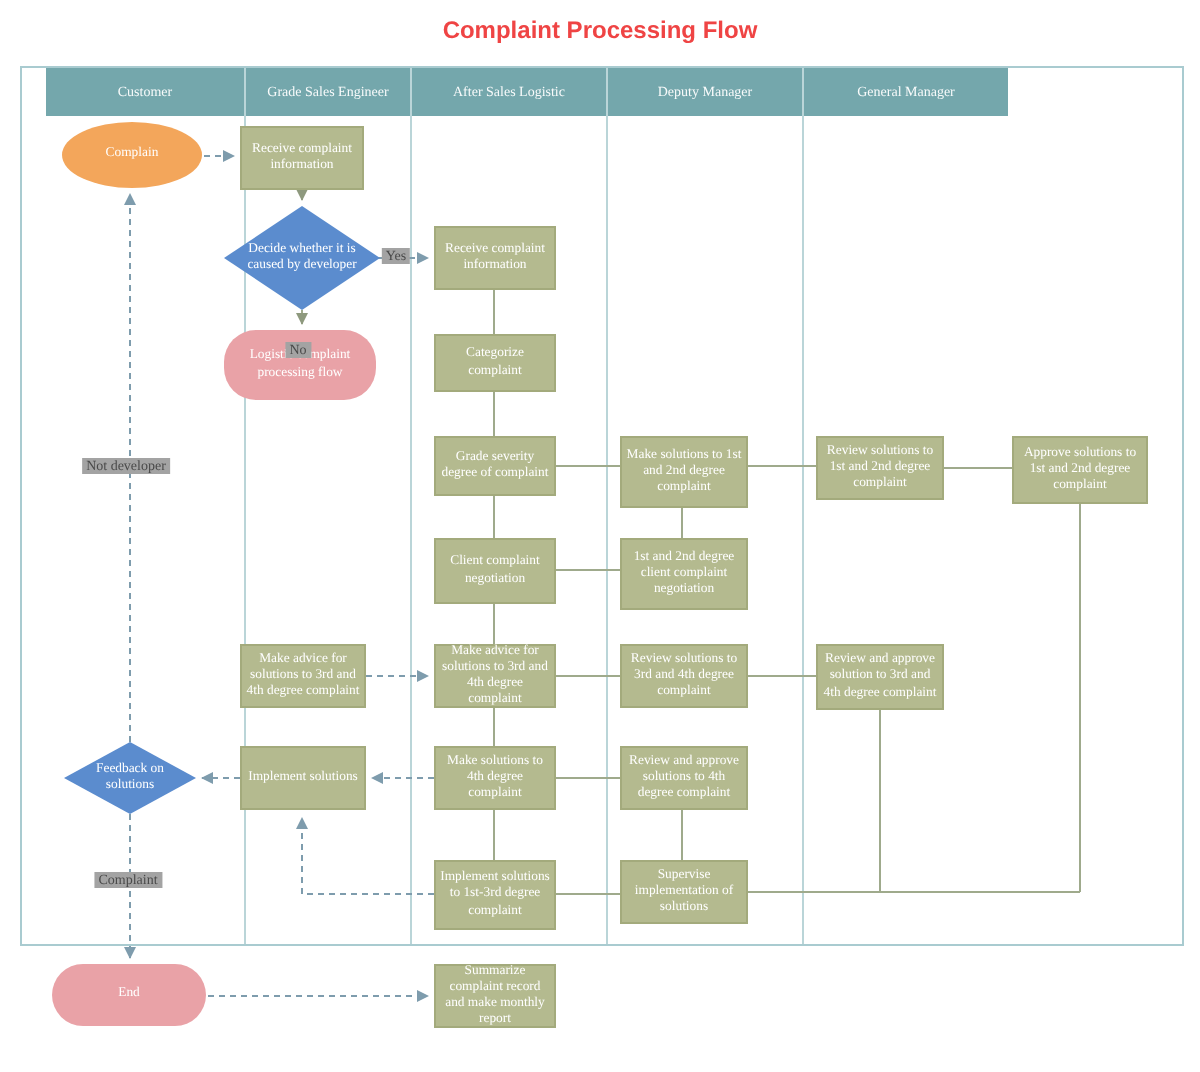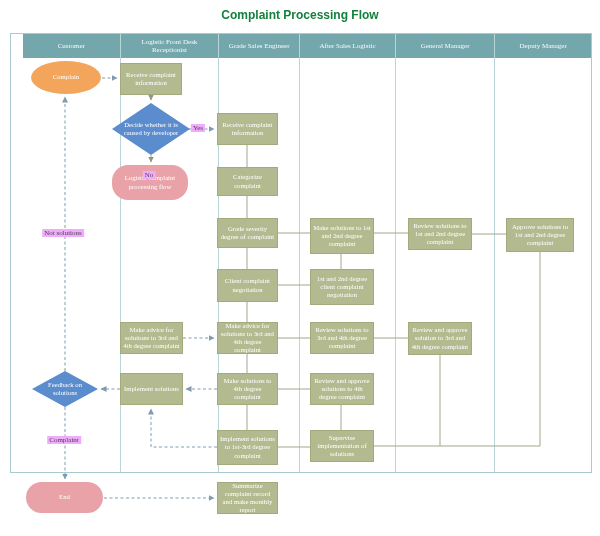--- a/index.html
+++ b/index.html
@@ -1,65 +1,62 @@
 <!DOCTYPE html>
 <html><head>
 <meta charset="utf-8">
 <style>
   html,body{margin:0;padding:0;background:#ffffff;}
   .stage{position:relative;width:600px;height:536px;background:#ffffff;overflow:hidden;
          font-family:"Liberation Serif", serif;}
   .title{position:absolute;left:0;top:8px;width:600px;text-align:center;
-         font-family:"Liberation Sans", sans-serif;font-weight:bold;font-size:12px;color:#15803d;}
+         font-family:"Liberation Sans", sans-serif;font-weight:bold;font-size:12px;color:#ef4444;}
   
   .board{position:absolute;left:10px;top:33px;width:582px;height:440px;
          border:1px solid #A9CBD0;box-sizing:border-box;display:flex;padding-left:12px;}
   .lane{height:100%;box-sizing:border-box;border-right:1px solid #BAD5D8;}
   .lane:last-child{border-right:none;}
   .lane-header{height:24px;background:#74A7AC;color:rgba(255,255,255,0.95);
                display:flex;align-items:center;justify-content:center;text-align:center;
                font-size:7px;line-height:1.15;padding:1px 4px;box-sizing:border-box;}
   
   svg.wires{position:absolute;left:0;top:0;width:600px;height:536px;pointer-events:none;}
   
   .node{position:absolute;display:flex;align-items:center;justify-content:center;
         text-align:center;color:#ffffff;font-size:6.7px;line-height:1.22;
         padding:1px 2px;box-sizing:border-box;}
   .process{background:#B4BA8F;border:1px solid #A3AA7C;}
   .diamond{background:#5B8CCE;clip-path:polygon(50% 0,100% 50%,50% 100%,0 50%);padding:2px 7px;}
   .stadium{background:#E9A2A7;border-radius:16px;}
   .ellipse{background:#F3A65B;border-radius:50%;}
-  .edge-label{position:absolute;background:#f0abfc;color:#4a4a4a;font-size:7px;
+  .edge-label{position:absolute;background:#a3a3a3;color:#4a4a4a;font-size:7px;
               padding:0 2px;transform:translate(-50%,-50%);white-space:nowrap;z-index:5;}
 </style>
 </head>
 <body>
 
 <div class="stage">
 
   <div class="title">Complaint Processing Flow</div>
 
   <div class="board">
     <div class="lane" style="width:100px">
       <div class="lane-header">Customer</div>
     </div>
-    <div class="lane" style="width:101px">
-      <div class="lane-header">Logistic Front Desk Receptionist</div>
-    </div>
     <div class="lane" style="width:83px">
       <div class="lane-header">Grade Sales Engineer</div>
     </div>
     <div class="lane" style="width:98px">
       <div class="lane-header">After Sales Logistic</div>
     </div>
+    <div class="lane" style="width:98px">
+      <div class="lane-header">Deputy Manager</div>
+    </div>
     <div class="lane" style="width:102px">
       <div class="lane-header">General Manager</div>
-    </div>
-    <div class="lane" style="width:98px">
-      <div class="lane-header">Deputy Manager</div>
     </div>
   </div>
 
   <svg class="wires" viewBox="0 0 600 536">
     <defs>
       <marker id="aD" markerWidth="7" markerHeight="7" refX="5.5" refY="3" orient="auto">
         <path d="M0,0 L6,3 L0,6 Z" fill="#7E9CAD"></path>
       </marker>
       <marker id="aS" markerWidth="7" markerHeight="7" refX="5.5" refY="3" orient="auto">
         <path d="M0,0 L6,3 L0,6 Z" fill="#8E997E"></path>
@@ -128,16 +125,16 @@
   <div class="node process" style="left:310px;top:373px;width:64px;height:32px">Review and approve solutions to 4th degree complaint</div>
   <div class="node process" style="left:310px;top:430px;width:64px;height:32px">Supervise implementation of solutions</div>
 
   <div class="node process" style="left:408px;top:218px;width:64px;height:32px">Review solutions to 1st and 2nd degree complaint</div>
   <div class="node process" style="left:408px;top:322px;width:64px;height:33px">Review and approve solution to 3rd and 4th degree complaint</div>
 
   <div class="node process" style="left:506px;top:218px;width:68px;height:34px">Approve solutions to 1st and 2nd degree complaint</div>
 
   <div class="edge-label" style="left:198px;top:128px">Yes</div>
   <div class="edge-label" style="left:149px;top:175px">No</div>
-  <div class="edge-label" style="left:63px;top:233px">Not solutions</div>
+  <div class="edge-label" style="left:63px;top:233px">Not developer</div>
   <div class="edge-label" style="left:64px;top:440px">Complaint</div>
 
 </div>
 
 </body></html>

